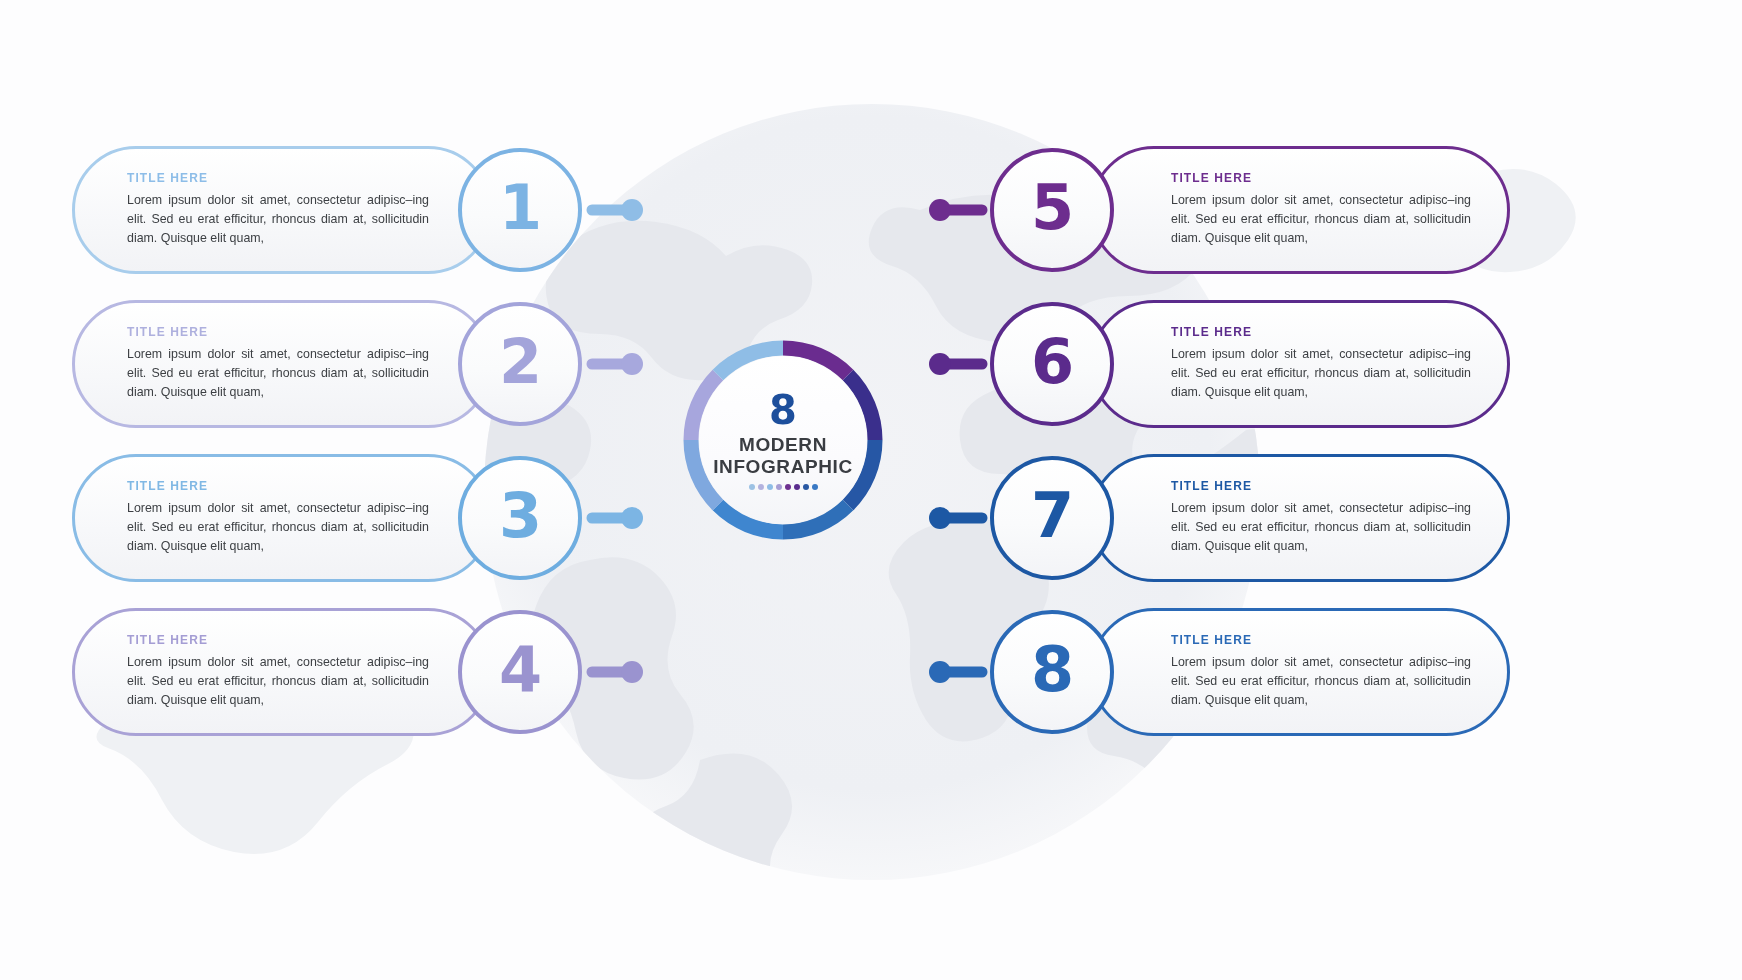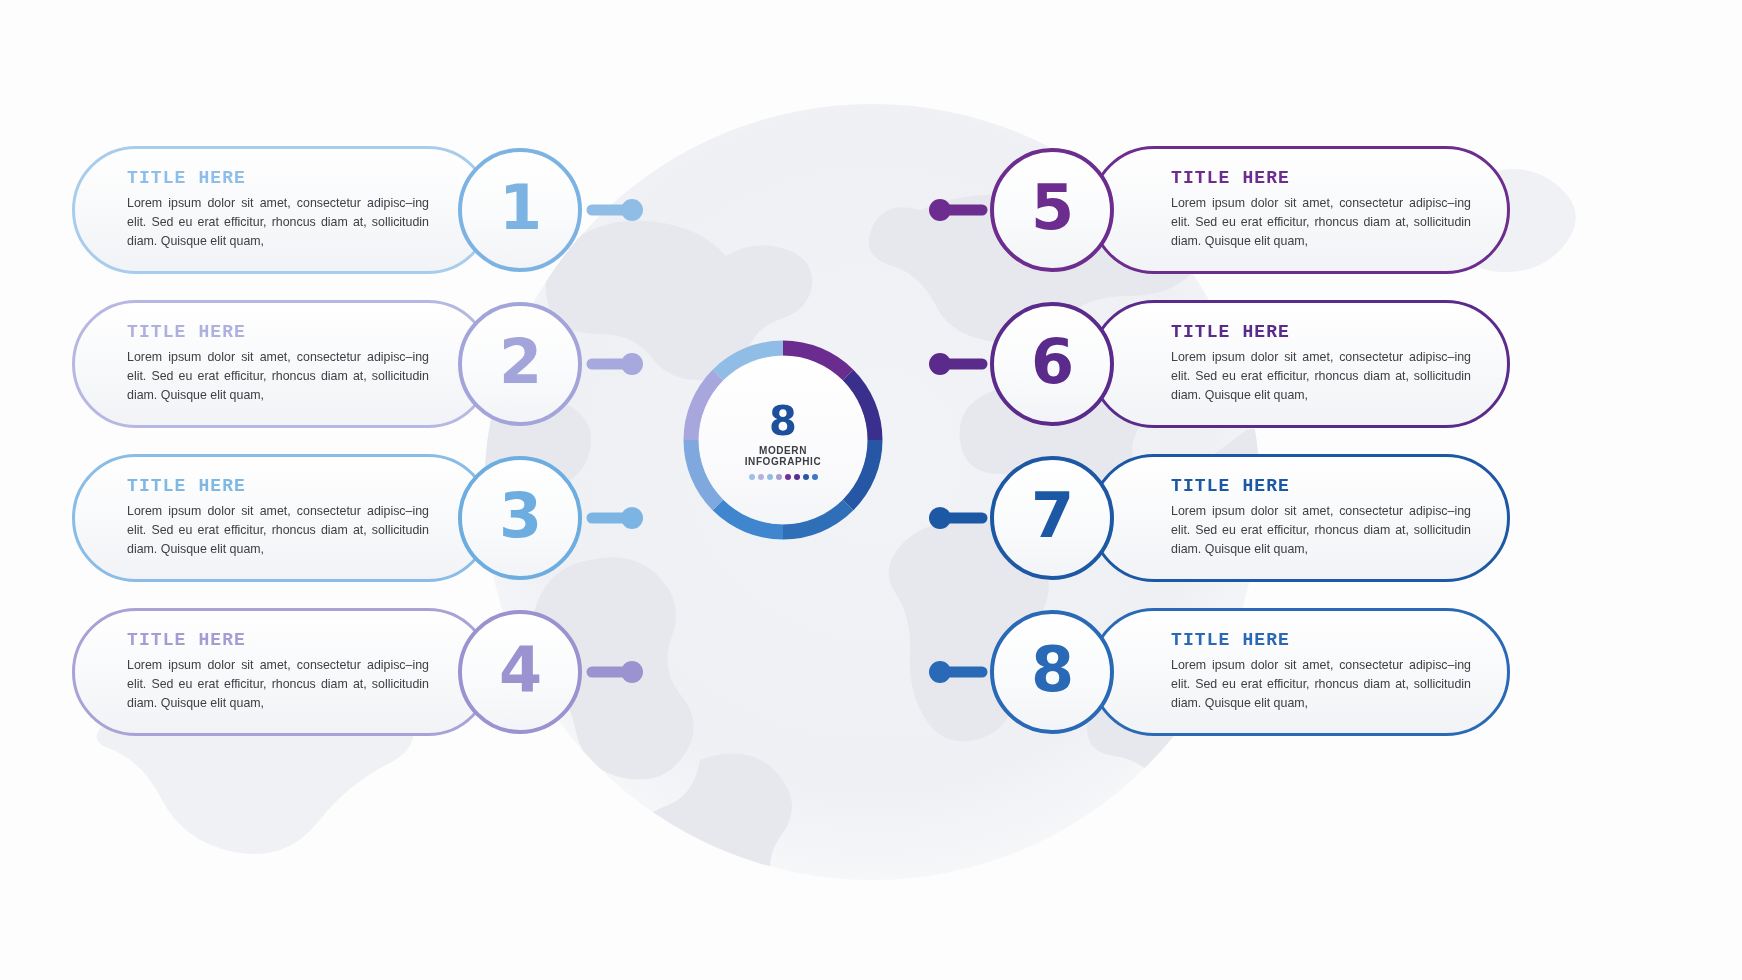--- a/index.html
+++ b/index.html
@@ -38,27 +38,26 @@
 
   .panel-inner{
     position:absolute;top:0;left:0;right:0;bottom:0;
     display:flex;flex-direction:column;justify-content:center;
     box-sizing:border-box;
   }
   .panel.left .panel-inner{padding:0 62px 0 52px;align-items:flex-start;}
   .panel.right .panel-inner{padding:0 42px 0 78px;align-items:flex-start;}
 
   .panel-title{
-    font-size:18px;
+    font-size:12px;
     font-weight:bold;
     letter-spacing:1.1px;
     margin-bottom:7px;
     line-height:1;
     white-space:nowrap;
-    font-family:Liberation Mono, monospace;
   }
   .panel-body{
     font-size:12.4px;
     line-height:1.55;
     color:#3d4044;
     font-weight:normal;
     text-align:justify;
     width:302px;
   }
   .panel.right .panel-body{width:300px;}
@@ -93,21 +92,21 @@
     border-radius:50%;
     background:linear-gradient(180deg,#ffffff 0%,#fbfbfd 60%,#f4f5f8 100%);
     display:flex;flex-direction:column;align-items:center;justify-content:center;
   }
   #hub-number{
     font-family:"DejaVu Sans","Liberation Sans",sans-serif;
     font-size:40px;font-weight:bold;line-height:1;
     color:#1d4f9c;margin-bottom:4px;
   }
   #hub-line1,#hub-line2{
-    font-size:10px;font-weight:bold;letter-spacing:0.6px;
+    font-size:19px;font-weight:bold;letter-spacing:0.6px;
     color:#3a3d42;line-height:1.15;text-align:right;
   }
   #hub-dots{display:flex;gap:3px;margin-top:6px;}
   #hub-dots i{width:6px;height:6px;border-radius:50%;display:block;}
 </style>
 </head>
 <body>
 
 <div id="stage">
 

